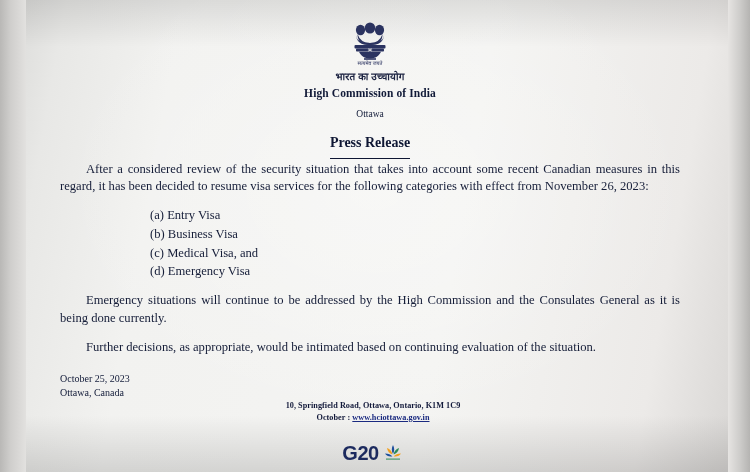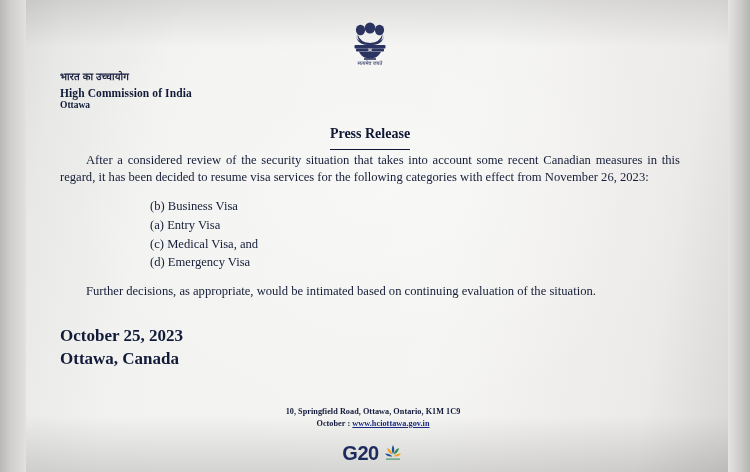--- a/index.html
+++ b/index.html
@@ -58,49 +58,51 @@
   
   .emblem-wrap {
     text-align: center;
     margin-top: 8px;
   }
   .emblem {
     display: inline-block;
     line-height: 0;
   }
   .emblem-caption {
+    text-align: center;
     font-size: 8.5px;
     line-height: 1.35;
     color: #1b2340;
     letter-spacing: .2px;
   }
   .hindi {
     font-family: "Liberation Serif", serif;
     font-size: 10px;
     font-weight: bold;
     color: #1d2442;
   }
   .hindi-small {
     font-size: 8.5px;
     font-weight: bold;
     color: #1d2442;
   }
   .org-name {
-    text-align: left;
+    text-align: center;
     font-size: 11.5px;
     font-weight: bold;
     color: #111a38;
     margin-top: 3px;
     letter-spacing: .1px;
   }
   .org-city {
+    text-align: center;
     font-size: 9.5px;
-    font-weight: bold;
+    font-weight: normal;
     color: #111a38;
-    margin-top: 1px;
+    margin-top: 10px;
   }
   .doc-title {
     text-align: center;
     font-size: 14px;
     font-weight: bold;
     color: #0e1633;
     margin-top: 16px;
     margin-bottom: 10px;
   }
   .doc-title span {
@@ -125,23 +127,23 @@
     margin: 0 0 11px 0;
     padding: 0 0 0 90px;
   }
   ul.cat-list li {
     font-size: 12.6px;
     line-height: 1.4;
     color: #151d38;
     margin-bottom: 1px;
   }
   .signoff {
-    margin-top: 24px;
-    font-size: 17px;
-    font-weight: bold;
+    margin-top: 16px;
+    font-size: 10px;
+    font-weight: normal;
     line-height: 1.35;
     color: #111a38;
   }
 
   
   .footer {
     position: absolute;
     left: 0; right: 4px;
     bottom: 4px;
     z-index: 3;
@@ -152,21 +154,21 @@
     font-size: 8.2px;
     font-weight: bold;
     line-height: 1.45;
     letter-spacing: .05px;
   }
   .footer-line a {
     color: #1a2a80;
     text-decoration: underline;
   }
   .g20 {
-    margin-top: 8px;
+    margin-top: 14px;
     height: 30px;
     display: flex;
     align-items: center;
     justify-content: center;
     gap: 3px;
   }
   .g20-text {
     font-size: 20px;
     font-weight: bold;
     letter-spacing: -0.5px;
@@ -219,26 +221,27 @@
     </div>
 
     <div class="org-name">High Commission of India</div>
     <div class="org-city">Ottawa</div>
 
     <div class="doc-title"><span>Press Release</span></div>
 
     <p class="body-para indent">After a considered review of the security situation that takes into account some recent Canadian measures in this regard, it has been decided to resume visa services for the following categories with effect from November 26, 2023:</p>
 
     <ul class="cat-list">
+      <li>(a) Entry Visa</li>
       <li>(b) Business Visa</li>
-      <li>(a) Entry Visa</li>
       <li>(c) Medical Visa, and</li>
       <li>(d) Emergency Visa</li>
     </ul>
 
+    <p class="body-para indent">Emergency situations will continue to be addressed by the High Commission and the Consulates General as it is being done currently.</p>
     <p class="body-para indent">Further decisions, as appropriate, would be intimated based on continuing evaluation of the situation.</p>
 
     <div class="signoff">
       <div>October 25, 2023</div>
       <div>Ottawa, Canada</div>
     </div>
   </div>
 
   <div class="footer">
     <div class="footer-line">10, Springfield Road, Ottawa, Ontario, K1M 1C9</div>

